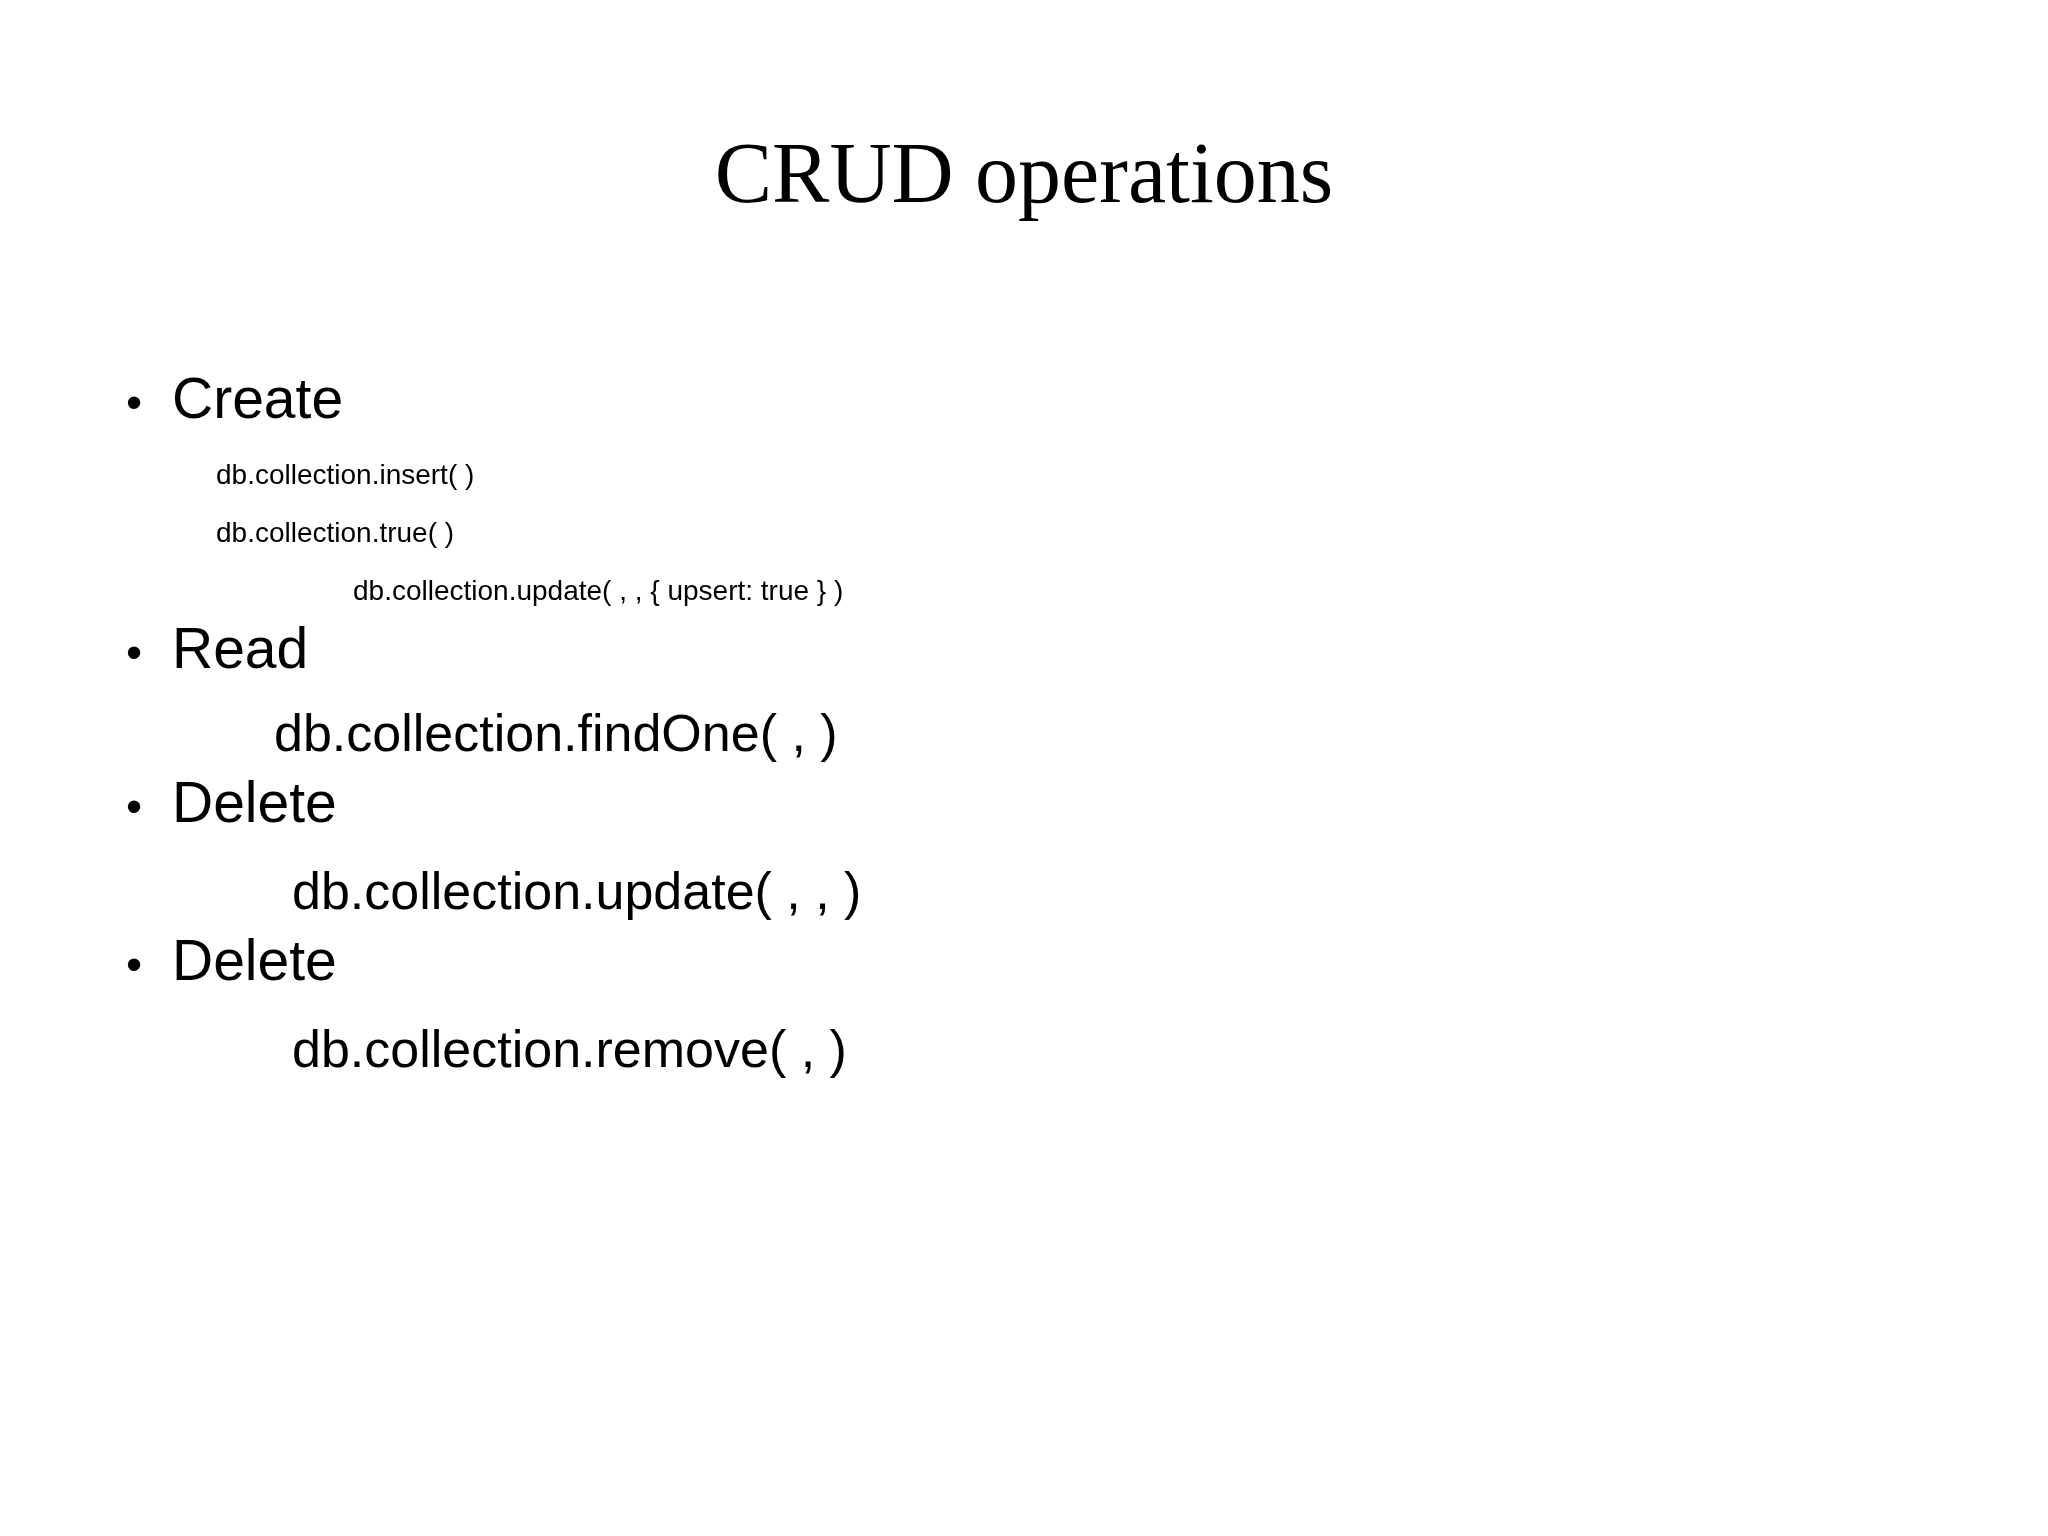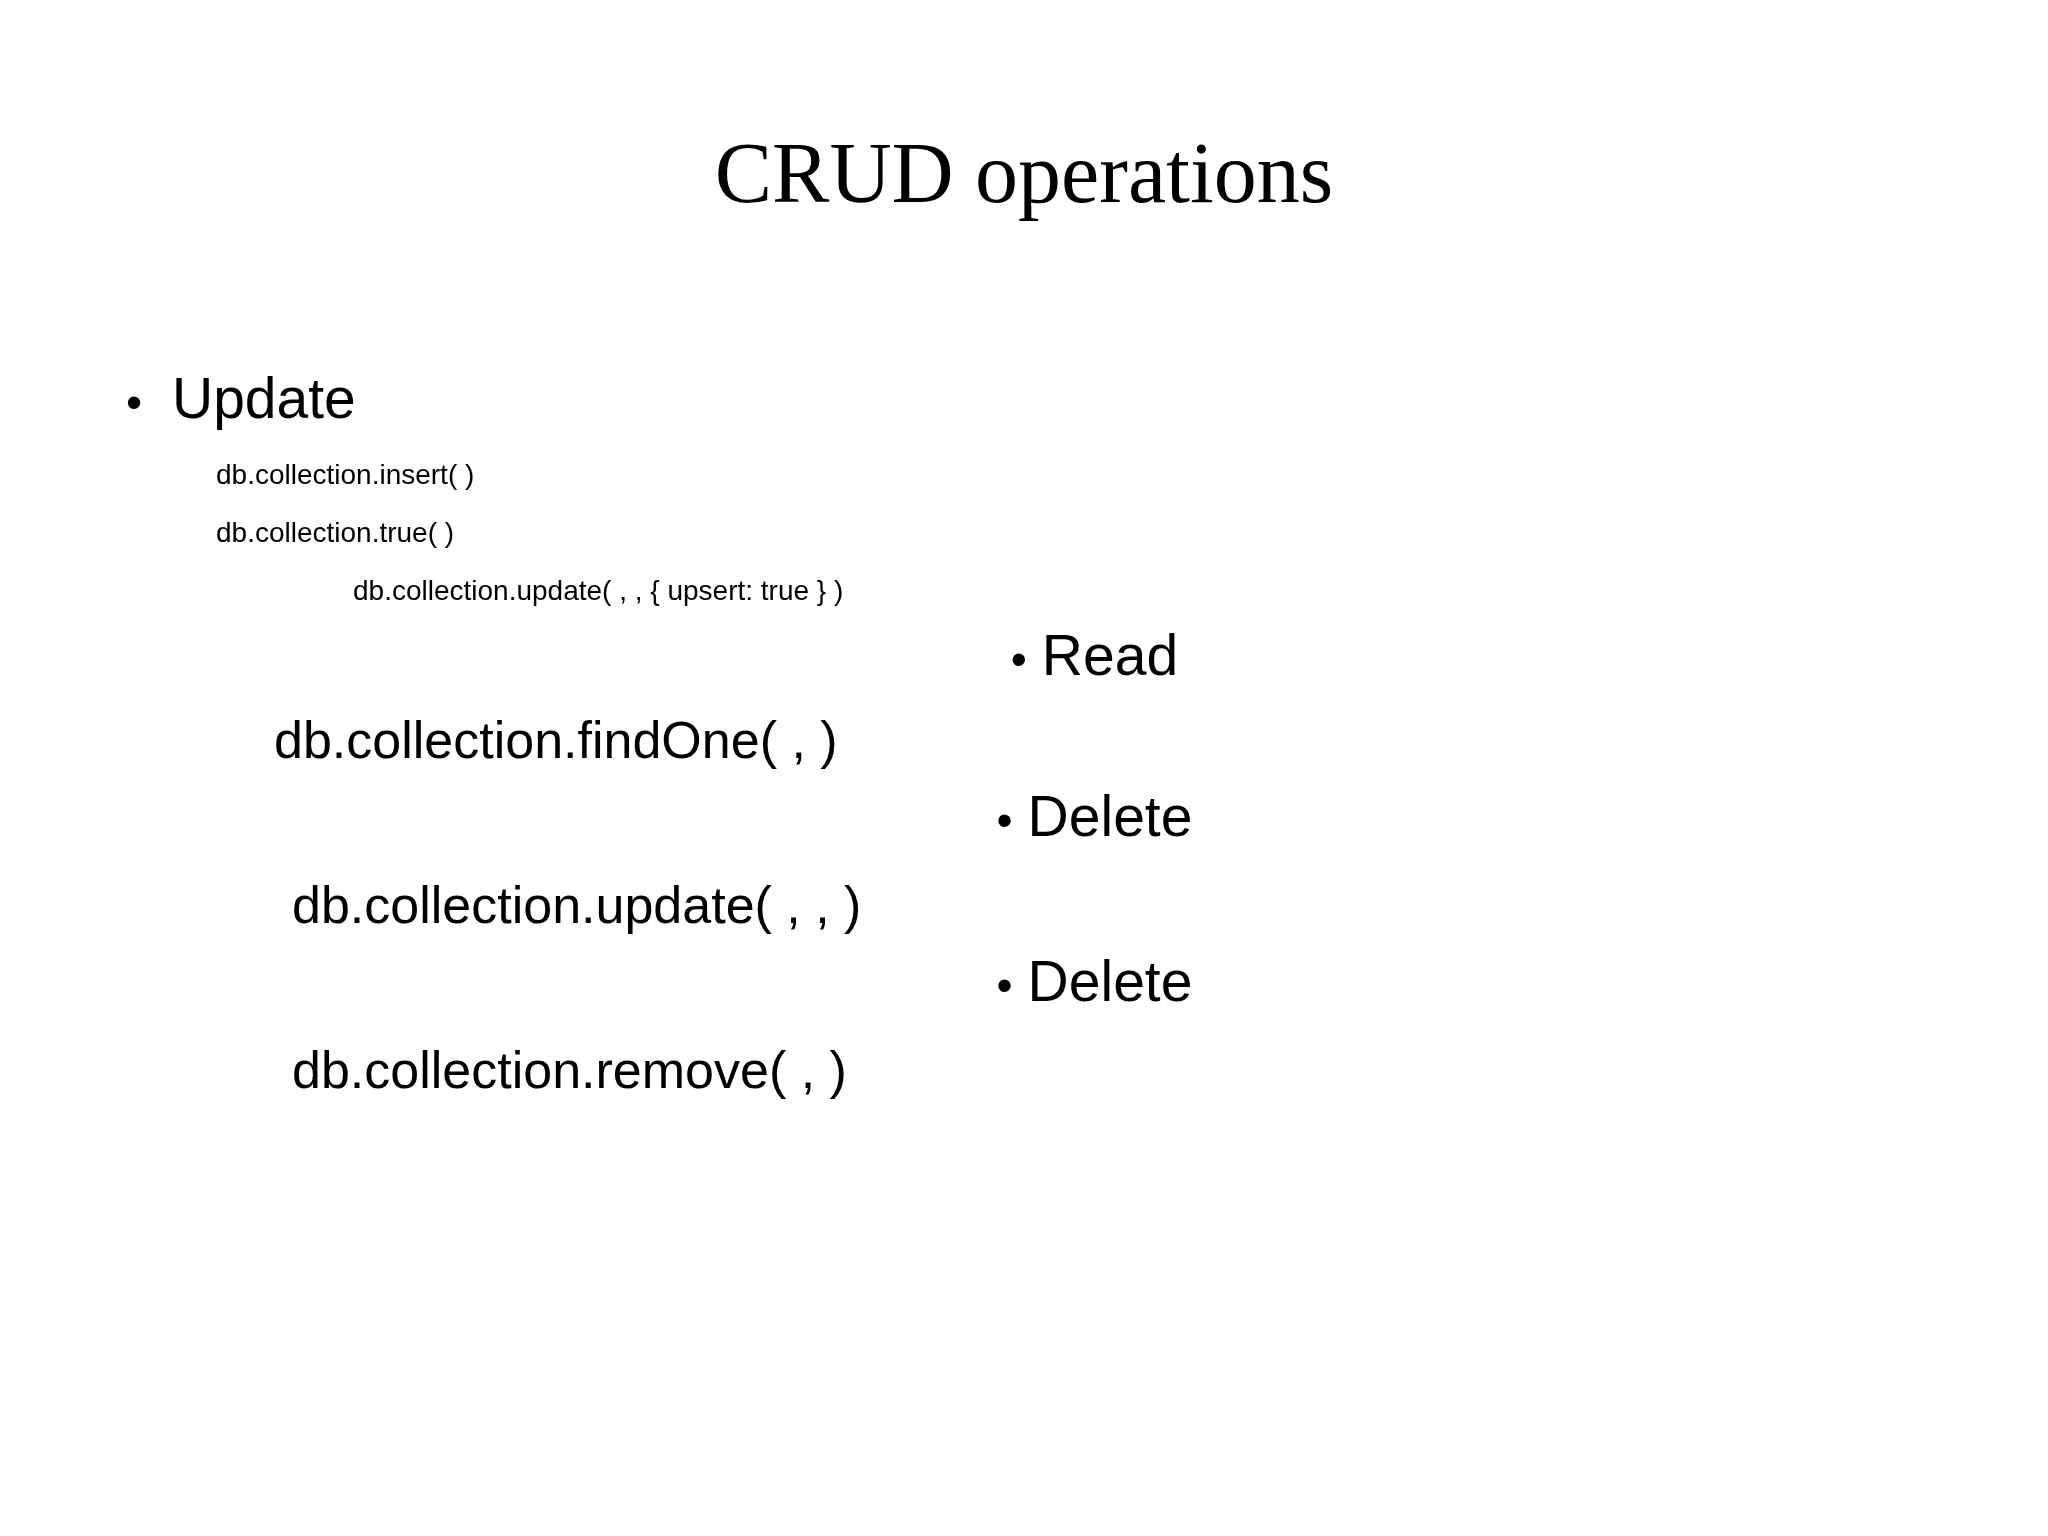--- a/index.html
+++ b/index.html
@@ -65,33 +65,33 @@
   .sub-large {
     font-size: 52px;
   }
   .ind-a { margin-left: 216px; }
   .ind-b { margin-left: 353px; }
   .ind-c { margin-left: 274px; }
   .ind-d { margin-left: 292px; }
 
   .sp-create-block { margin-top: 34px; }
   .sp-row-gap { margin-top: 30px; }
-  .sp-before-bullet { margin-top: 22px; text-align: center; }
+  .sp-before-bullet { margin-top: 15px; }
   .sp-after-bullet { margin-top: 34px; }
 </style>
 </head>
 <body>
 
 <div id="slide">
 
   <div id="slide-title">CRUD operations</div>
 
   <div id="body-content">
 
-    <div class="line bullet-line"><span class="bullet-glyph">•</span><span>Update</span></div>
+    <div class="line bullet-line"><span class="bullet-glyph">•</span><span>Create</span></div>
 
     <div class="line sub-line sub-small ind-a sp-create-block">db.collection.insert( )</div>
 
     <div class="line sub-line sub-small ind-a sp-row-gap">db.collection.true( )</div>
 
     <div class="line sub-line sub-small ind-b sp-row-gap">db.collection.update( , , { upsert: true } )</div>
 
     <div class="line bullet-line sp-before-bullet"><span class="bullet-glyph">•</span><span>Read</span></div>
 
 

